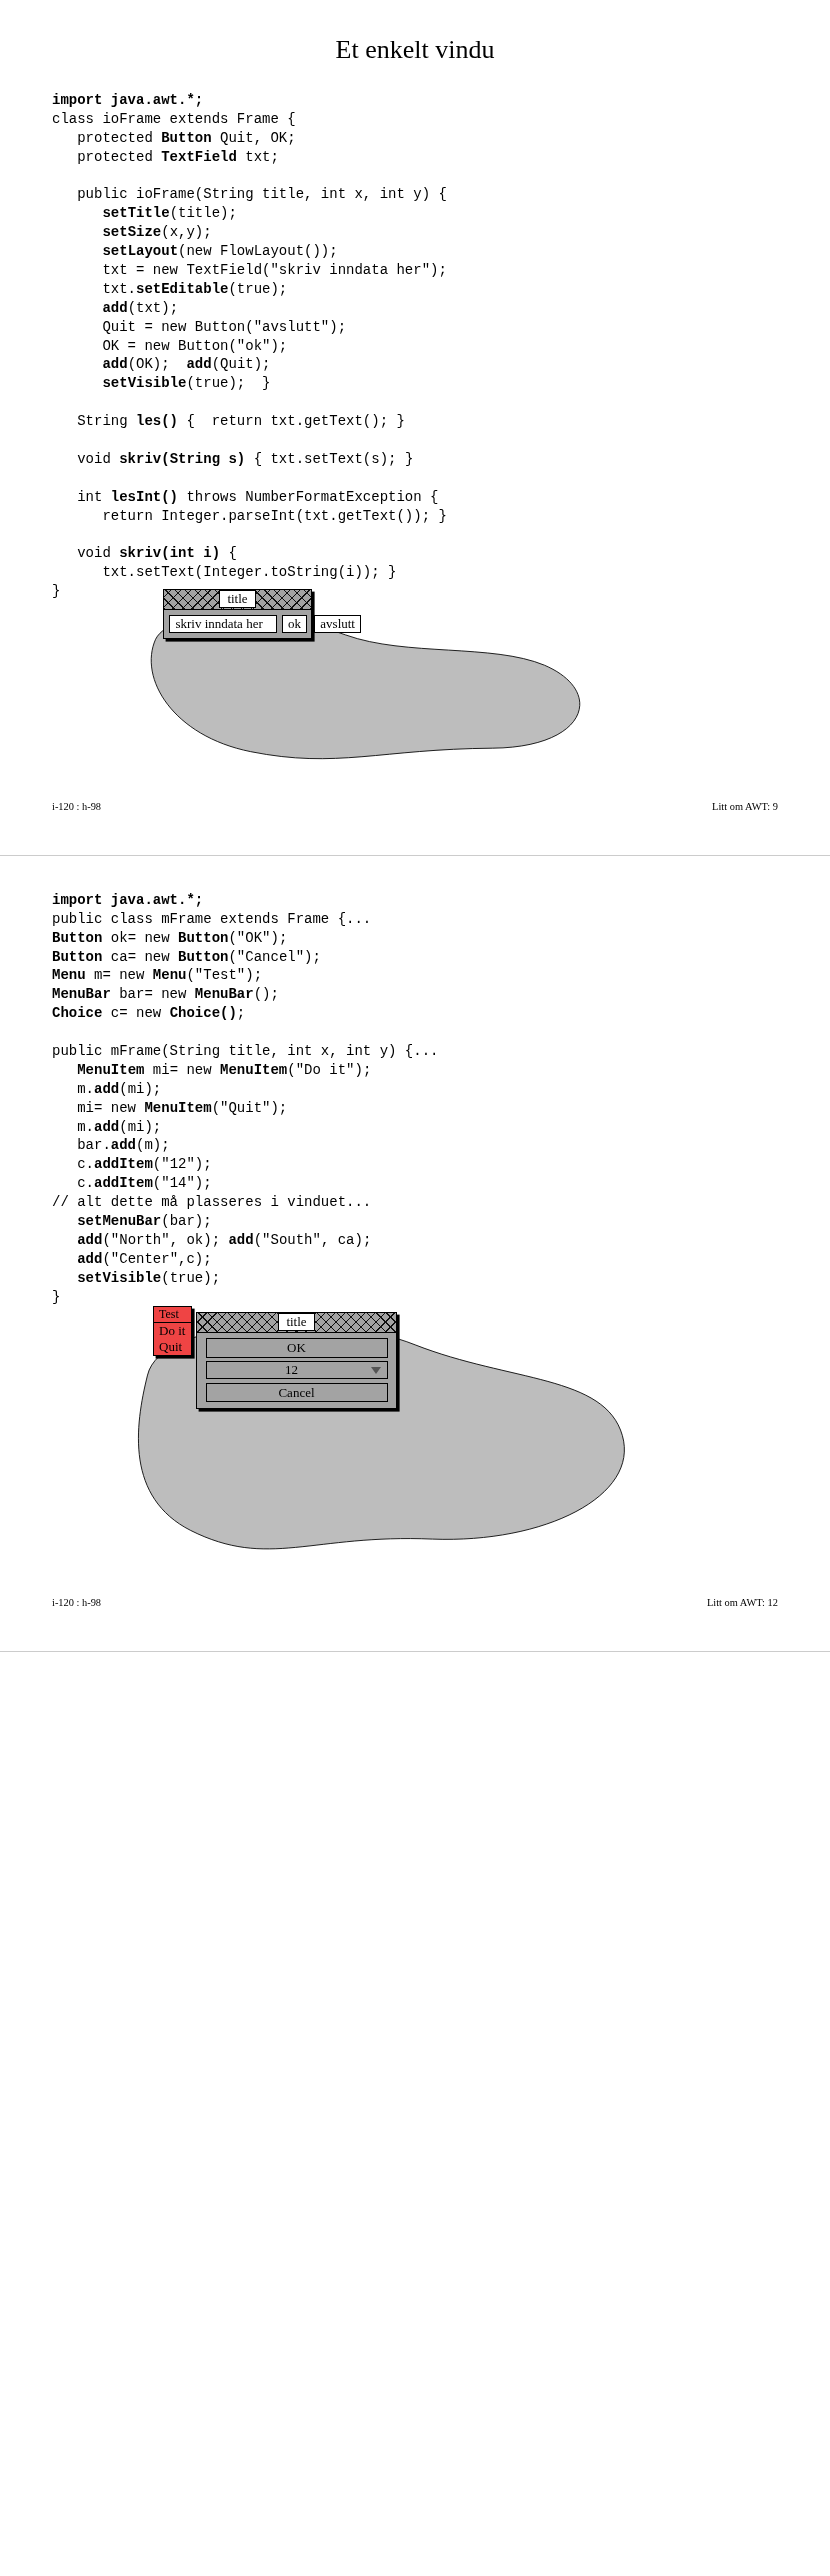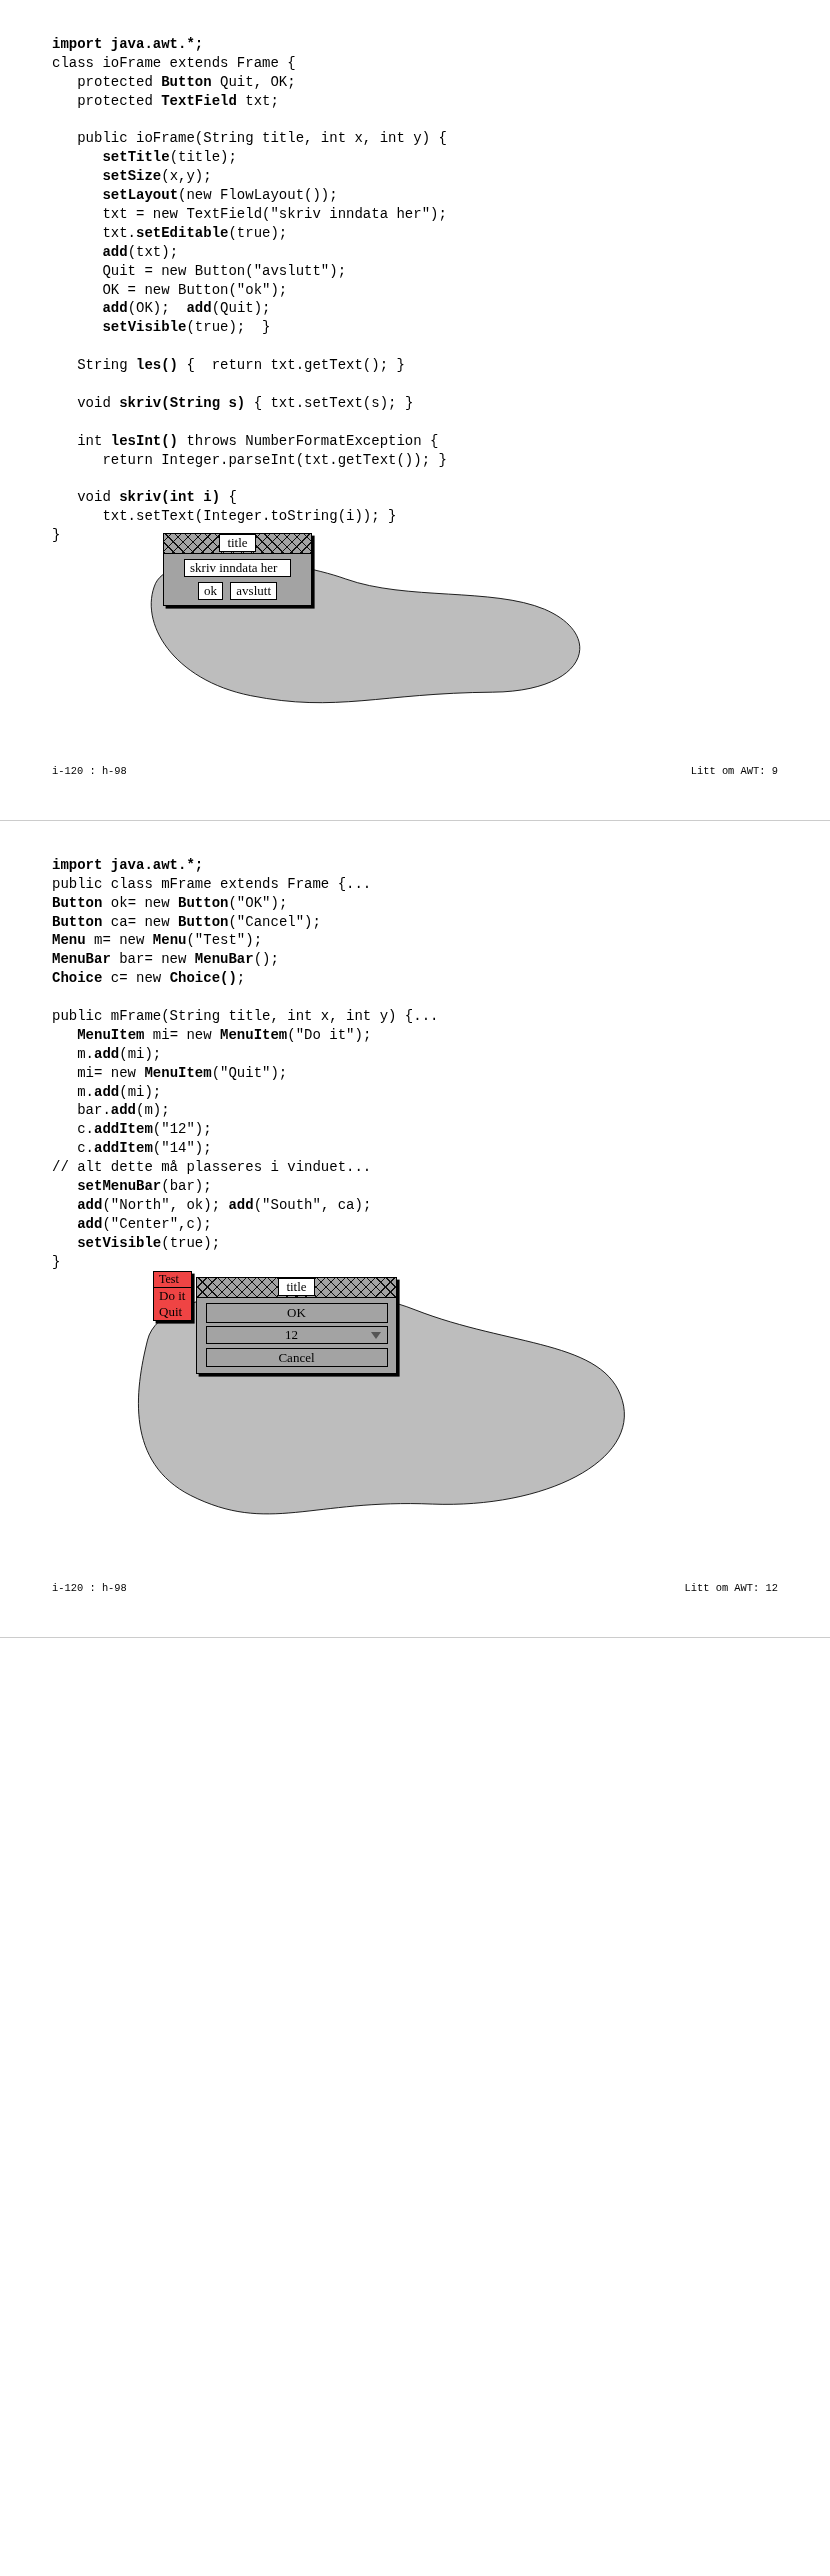--- a/index.html
+++ b/index.html
@@ -24,24 +24,24 @@
   }
   pre.code {
     font-family: "Courier New", Courier, monospace;
     font-size: 14px;
     line-height: 1.35;
     white-space: pre;
     margin: 0;
   }
   .b { font-weight: bold; }
   .footer {
-    margin-top: 52px;
+    margin-top: 32px;
     display: flex;
     justify-content: space-between;
-    font-family: Liberation Mono, monospace;
+    font-family: Liberation Serif, serif;
     font-size: 10.4px;
   }
   
   .window {
     position: relative;
     display: inline-block;
     border: 0.9px solid #000;
     background: #a3a3a3;
   }
   .titlebar {
@@ -66,21 +66,21 @@
     position: relative;
     background: #fff;
     border: 0.9px solid #000;
     padding: 0 7px;
     font-size: 13px;
     z-index: 1;
   }
   .winbody {
     padding: 5.2px;
     display: flex;
-    flex-direction: column;
+    flex-direction: row;
     gap: 5.2px;
     align-items: center;
     font-family: "Times New Roman", Times, serif;
     font-size: 13px;
   }
   .rowbtns {
     display: flex;
     gap: 7px;
   }
   .uibtn {
@@ -155,20 +155,21 @@
     border-left: 5.2px solid transparent;
     border-right: 5.2px solid transparent;
     border-top: 7px solid #555;
     border-bottom: none;
   }
 </style>
 </head>
 <body>
 
 <div class="page">
+  <h1 class="title">Et enkelt vindu</h1>
 
   <pre class="code" id="code1"><span class="b">import java.awt.*;</span>
 class ioFrame extends Frame {
    protected <span class="b">Button</span> Quit, OK;
    protected <span class="b">TextField</span> txt;
 
    public ioFrame(String title, int x, int y) {
       <span class="b">setTitle</span>(title);
       <span class="b">setSize</span>(x,y);
       <span class="b">setLayout</span>(new FlowLayout());

